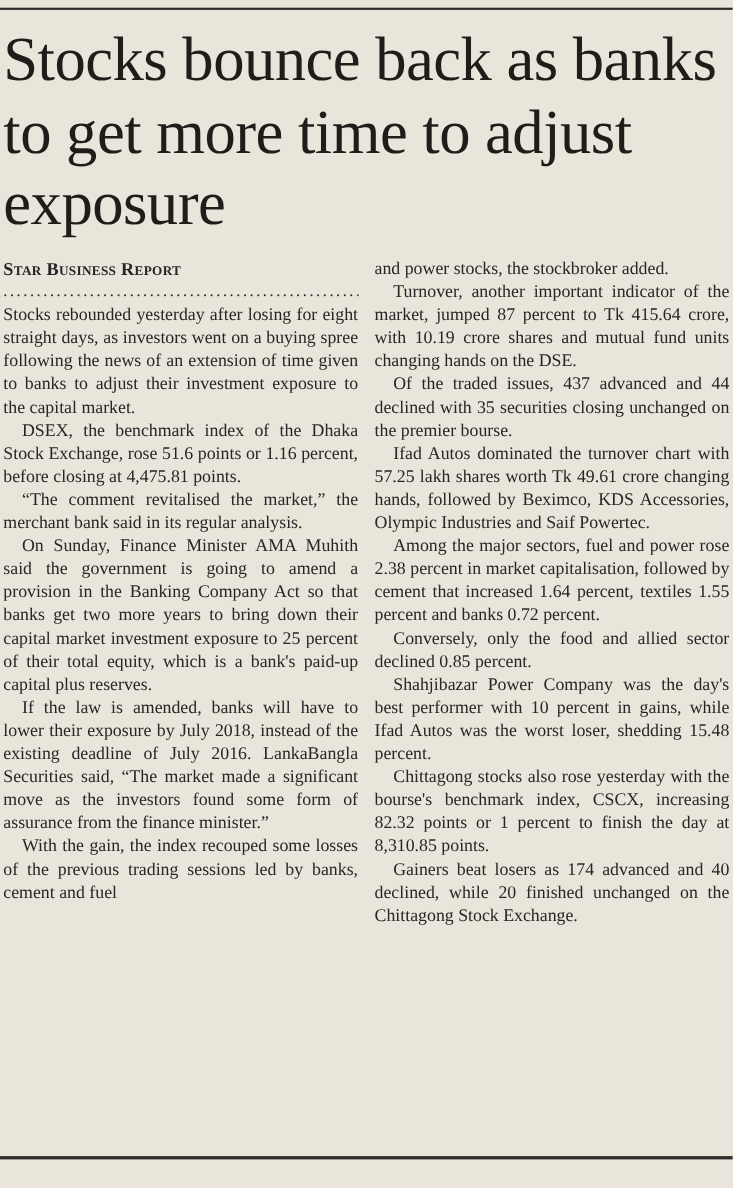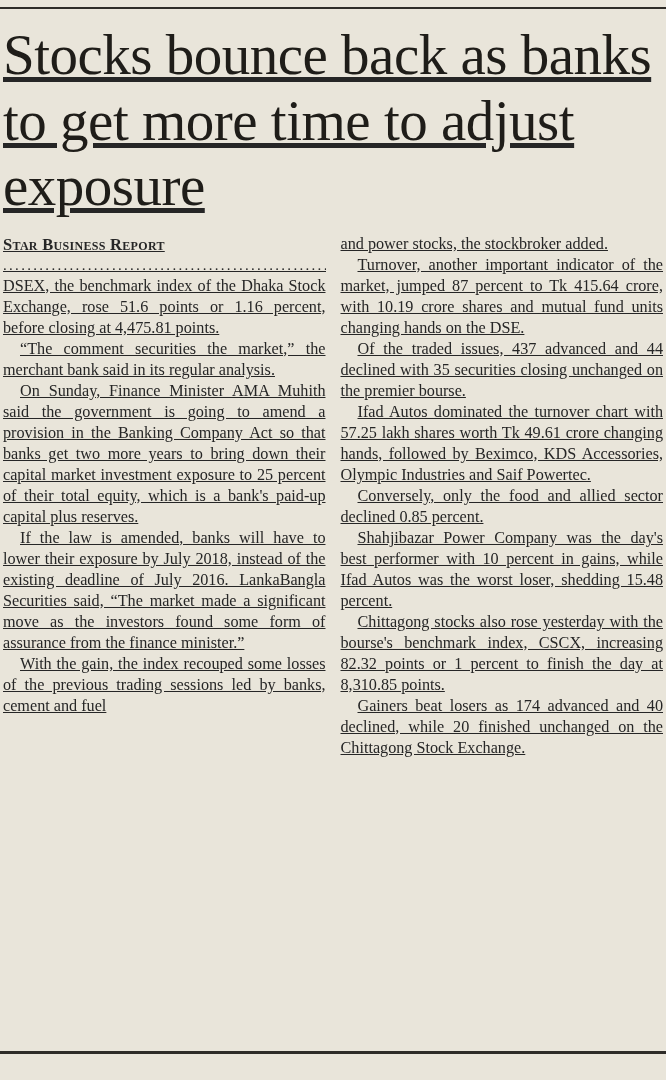--- a/index.html
+++ b/index.html
@@ -9,21 +9,21 @@
     --rule:#2e2c28;
   }
   html,body{margin:0;padding:0;}
   body{
     width:666px;height:1080px;
     background:var(--background);
     color:var(--text);
     font-family:"Liberation Serif", serif;
     overflow:hidden;
   }
-  .page{position:relative;width:666px;height:1080px;box-sizing:border-box;padding:0 3px;text-decoration:underline;}
+  .page{position:relative;width:666px;height:1080px;box-sizing:border-box;padding:0 3px;}
   .top-rule{position:absolute;top:7px;left:0;width:666px;height:2px;background:var(--rule);}
   .headline{
     margin:0;padding-top:22px;
     font-size:57px;line-height:1.15;font-weight:400;
     color:var(--headline);
     letter-spacing:-0.5px;
   }
   .columns{display:flex;gap:15px;margin-top:15px;}
   .col{
     flex:1;min-width:0;
@@ -54,34 +54,36 @@
 <div class="page">
   <div class="top-rule"></div>
 
   <h1 class="headline">Stocks bounce back as banks to get more time to adjust exposure</h1>
 
   <div class="columns">
     <div class="col">
       <div class="byline">Star Business Report</div>
       <div class="dots">........................................................................</div>
       <div class="paras">
+          <p>Stocks rebounded yesterday after losing for eight straight days, as investors went on a buying spree following the news of an extension of time given to banks to adjust their investment exposure to the capital market.</p>
           <p>DSEX, the benchmark index of the Dhaka Stock Exchange, rose 51.6 points or 1.16 percent, before closing at 4,475.81 points.</p>
-          <p>“The comment securities the market,” the merchant bank said in its regular analysis.</p>
+          <p>“The comment revitalised the market,” the merchant bank said in its regular analysis.</p>
           <p>On Sunday, Finance Minister AMA Muhith said the government is going to amend a provision in the Banking Company Act so that banks get two more years to bring down their capital market investment exposure to 25 percent of their total equity, which is a bank's paid-up capital plus reserves.</p>
           <p>If the law is amended, banks will have to lower their exposure by July 2018, instead of the existing deadline of July 2016. LankaBangla Securities said, “The market made a significant move as the investors found some form of assurance from the finance minister.”</p>
           <p>With the gain, the index recouped some losses of the previous trading sessions led by banks, cement and fuel</p>
         </div>
     </div>
 
     <div class="col">
       <div class="paras">
           <p>and power stocks, the stockbroker added.</p>
           <p>Turnover, another important indicator of the market, jumped 87 percent to Tk 415.64 crore, with 10.19 crore shares and mutual fund units changing hands on the DSE.</p>
           <p>Of the traded issues, 437 advanced and 44 declined with 35 securities closing unchanged on the premier bourse.</p>
           <p>Ifad Autos dominated the turnover chart with 57.25 lakh shares worth Tk 49.61 crore changing hands, followed by Beximco, KDS Accessories, Olympic Industries and Saif Powertec.</p>
+          <p>Among the major sectors, fuel and power rose 2.38 percent in market capitalisation, followed by cement that increased 1.64 percent, textiles 1.55 percent and banks 0.72 percent.</p>
           <p>Conversely, only the food and allied sector declined 0.85 percent.</p>
           <p>Shahjibazar Power Company was the day's best performer with 10 percent in gains, while Ifad Autos was the worst loser, shedding 15.48 percent.</p>
           <p>Chittagong stocks also rose yesterday with the bourse's benchmark index, CSCX, increasing 82.32 points or 1 percent to finish the day at 8,310.85 points.</p>
           <p>Gainers beat losers as 174 advanced and 40 declined, while 20 finished unchanged on the Chittagong Stock Exchange.</p>
         </div>
     </div>
   </div>
 
   <div class="bottom-rule"></div>
 </div>

